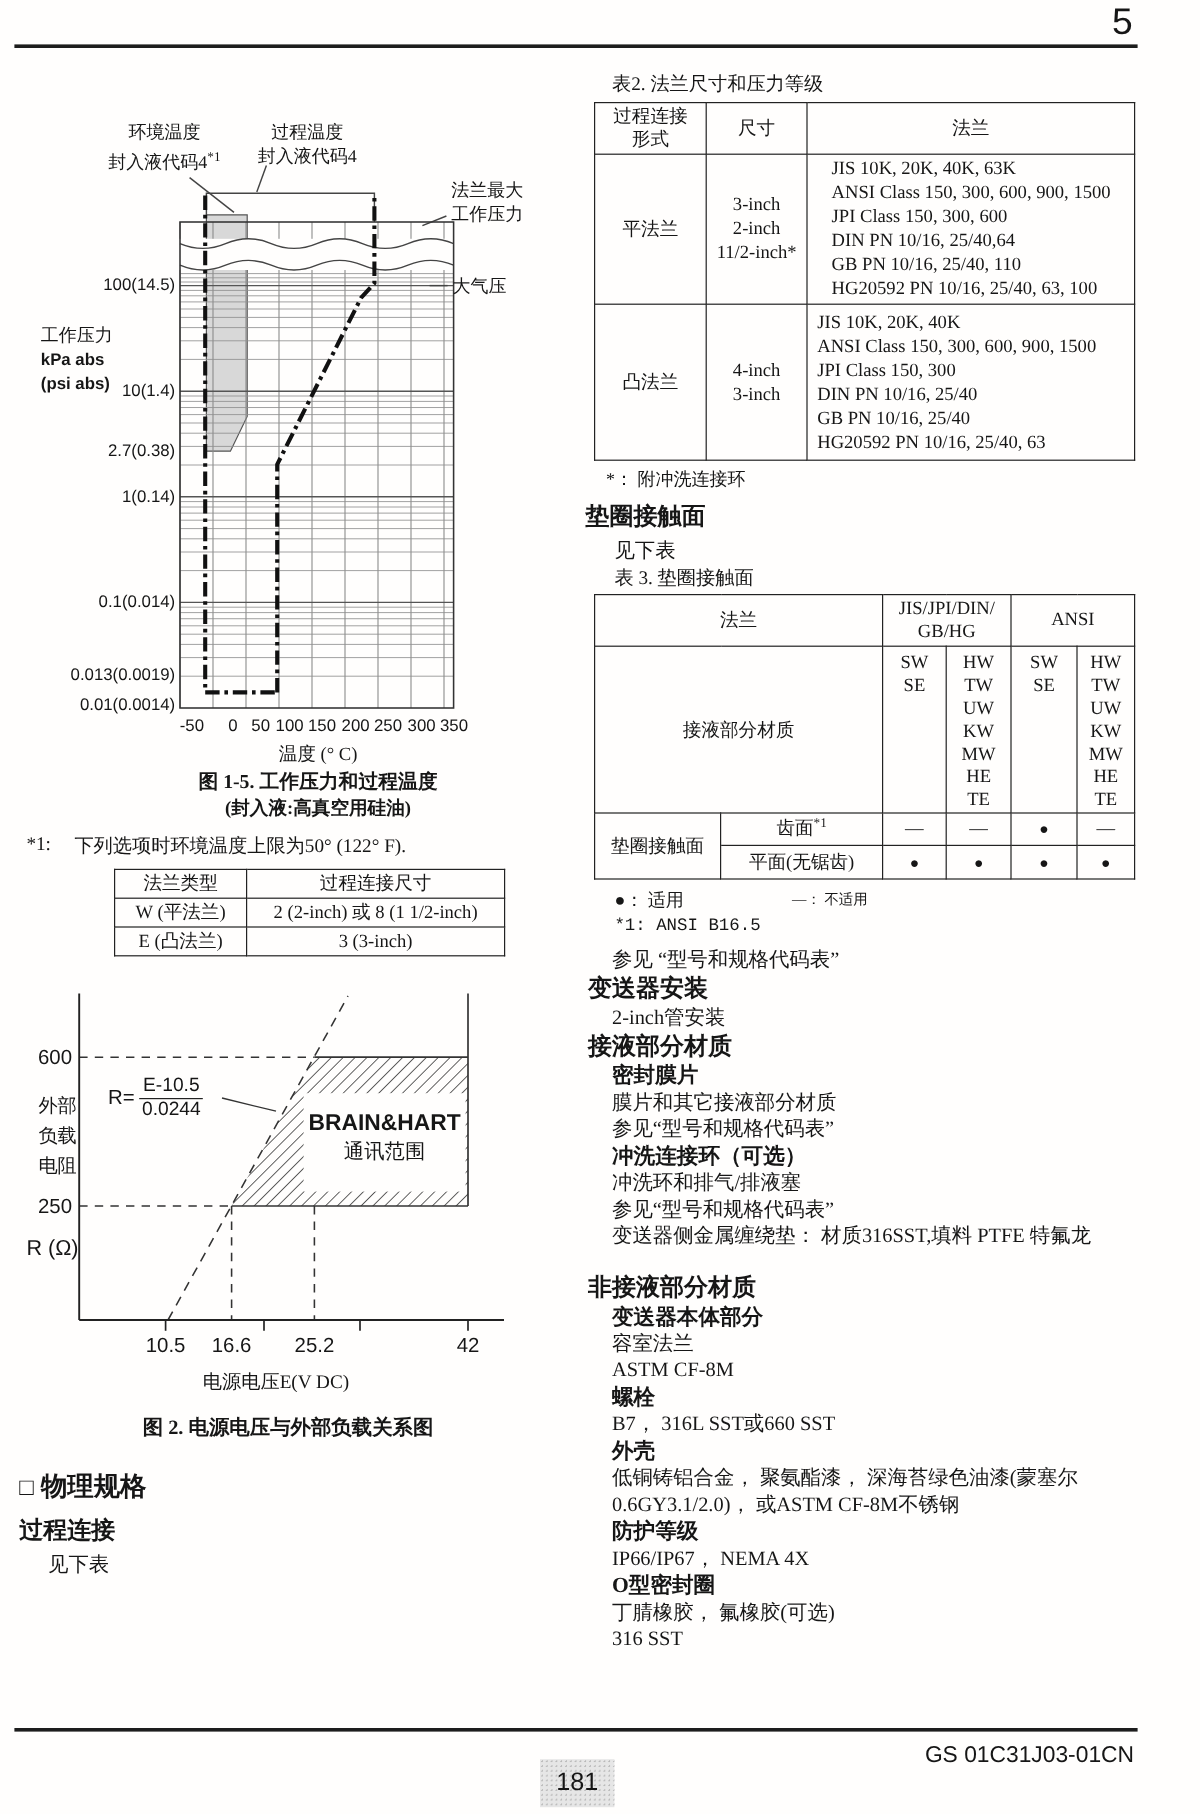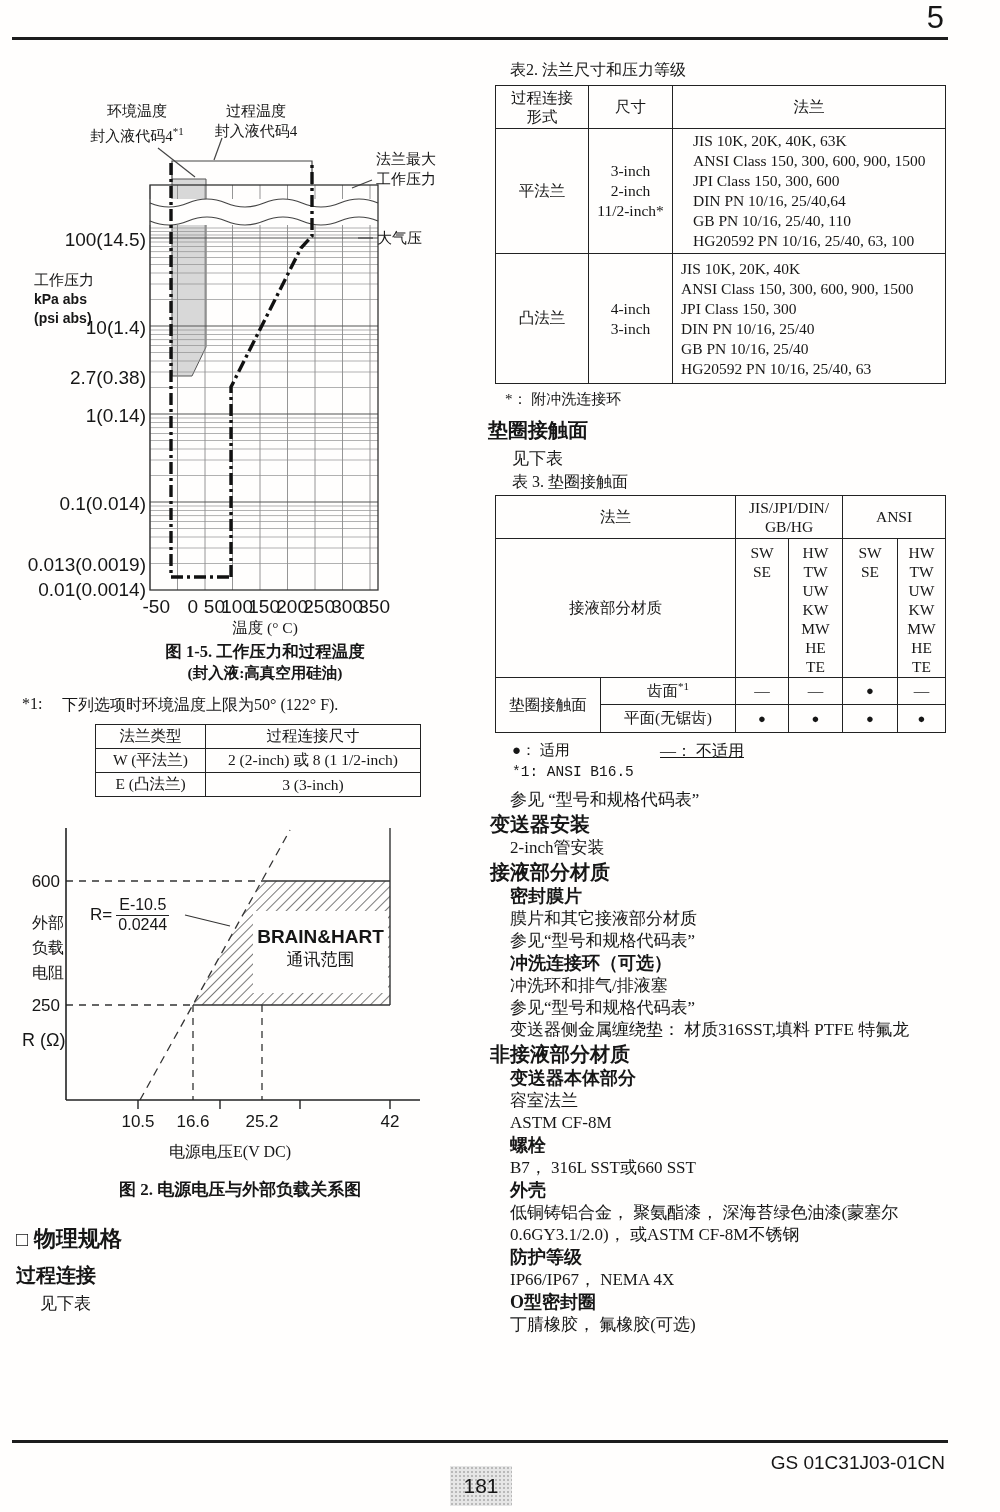--- a/index.html
+++ b/index.html
@@ -12,21 +12,21 @@
   .ctr{text-align:center;}
   .rt{text-align:right;}
   .pre{white-space:pre-line;}
   .vtop{vertical-align:top;}
   .dtab{border-collapse:collapse;table-layout:fixed;}
   .dtab td{border:1.4px solid #222;padding:1px 4px;font-size:15.5px;color:#161616;}
   .rule{background:#1d1d1d;}
   .sp-h1{font-size:20px;font-weight:bold;line-height:25px;margin-top:1px;}
   .sp-h3{font-size:18px;font-weight:bold;line-height:23px;padding-left:20px;}
   .sp-b{font-size:17px;line-height:22px;padding-left:20px;}
-  .ticklab{font-size:19px;text-align:right;}
+  .ticklab{font-size:14px;text-align:right;}
   .fr-num{border-bottom:1.6px solid #222;padding:0 3px 1px 3px;}
 </style>
 </head>
 <body>
 
 <div id="page">
 
   <div class="abs sans" style="left:898px;top:0px;width:46px;font-size:31px;text-align:right;">5</div>
   <div class="abs rule" style="left:12px;top:37px;width:936px;height:3px;"></div>
 
@@ -326,46 +326,47 @@
     <tr style="height:28px">
       <td class="ctr">平面(无锯齿)</td>
       <td class="ctr" style="font-size:13px;">●</td>
       <td class="ctr" style="font-size:13px;">●</td>
       <td class="ctr" style="font-size:13px;">●</td>
       <td class="ctr" style="font-size:13px;">●</td>
     </tr>
   </tbody>
     </table>
   <div class="abs" style="left:512px;top:741px;font-size:15px;">●：  适用</div>
-  <div class="abs" style="left:660px;top:741px;font-size:16px;text-decoration:underline;">—：  不适用</div>
+  <div class="abs" style="left:660px;top:741px;font-size:12px;">—：  不适用</div>
   <div class="abs mono" style="left:512px;top:764px;font-size:14.5px;">*1:  ANSI B16.5</div>
 
   <div class="abs" style="left:490px;top:789px;width:468px;">
     <div class="sp-b">参见 “型号和规格代码表”</div>
     <div class="sp-h1">变送器安装</div>
     <div class="sp-b">2-inch管安装</div>
     <div class="sp-h1">接液部分材质</div>
     <div class="sp-h3">密封膜片</div>
     <div class="sp-b">膜片和其它接液部分材质</div>
     <div class="sp-b">参见“型号和规格代码表”</div>
     <div class="sp-h3">冲洗连接环（可选）</div>
     <div class="sp-b">冲洗环和排气/排液塞</div>
     <div class="sp-b">参见“型号和规格代码表”</div>
     <div class="sp-b">变送器侧金属缠绕垫： 材质316SST,填料 PTFE 特氟龙</div>
-    <div class="sp-h1" style="margin-top:1px;">非接液部分材质</div>
+    <div class="sp-h1" style="margin-top:20px;">非接液部分材质</div>
     <div class="sp-h3">变送器本体部分</div>
     <div class="sp-b">容室法兰</div>
     <div class="sp-b">ASTM CF-8M</div>
     <div class="sp-h3">螺栓</div>
     <div class="sp-b">B7， 316L SST或660 SST</div>
     <div class="sp-h3">外壳</div>
     <div class="sp-b">低铜铸铝合金， 聚氨酯漆， 深海苔绿色油漆(蒙塞尔 0.6GY3.1/2.0)， 或ASTM CF-8M不锈钢</div>
     <div class="sp-h3">防护等级</div>
     <div class="sp-b">IP66/IP67， NEMA 4X</div>
     <div class="sp-h3">O型密封圈</div>
     <div class="sp-b">丁腈橡胶， 氟橡胶(可选)</div>
+    <div class="sp-b">316 SST</div>
   </div>
 
   <div class="abs rule" style="left:12px;top:1440px;width:936px;height:2.5px;"></div>
   <div class="abs rt sans" style="left:645px;top:1452px;width:300px;font-size:19px;font-weight:400;">GS 01C31J03-01CN</div>
   <div class="abs ctr sans" style="left:450px;top:1466px;width:62px;height:40px;line-height:40px;font-size:21px;background-color:#e6e6e6;background-image:radial-gradient(#b9b9b9 0.8px, transparent 0.8px);background-size:4px 4px;">181</div>
 
 </div>
 
 </body></html>

